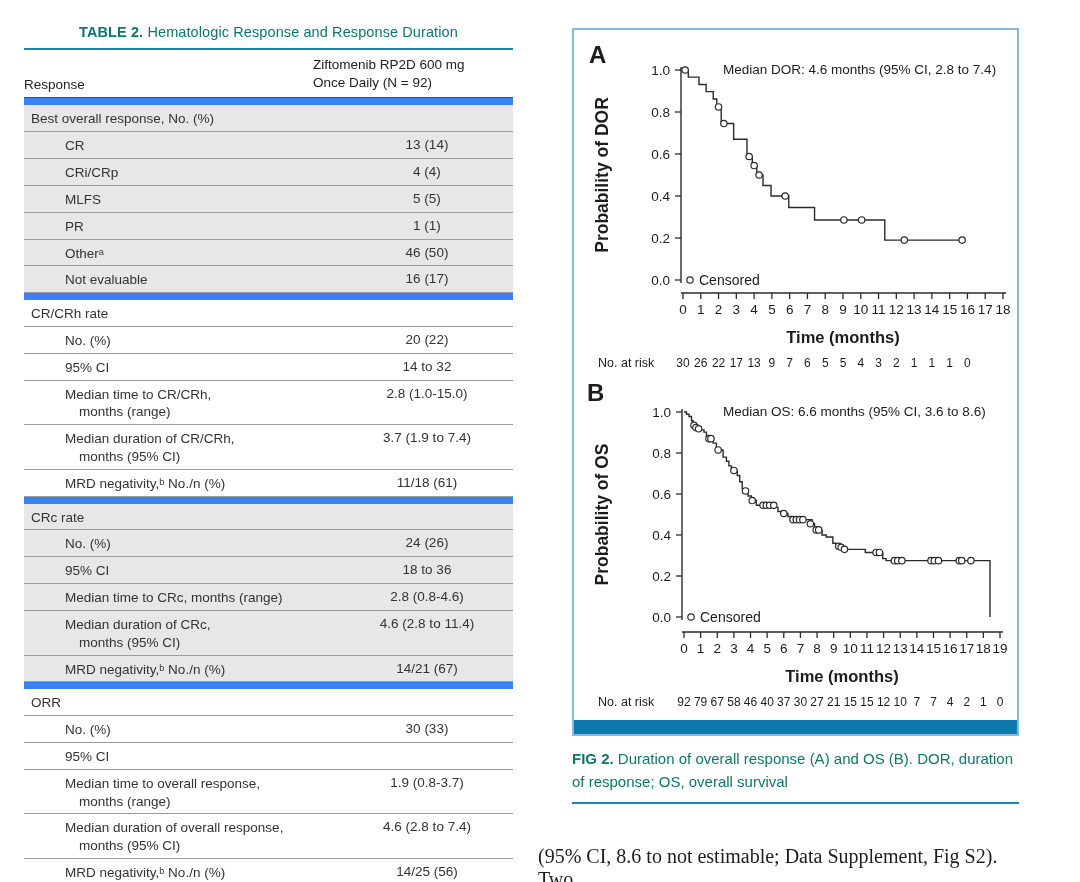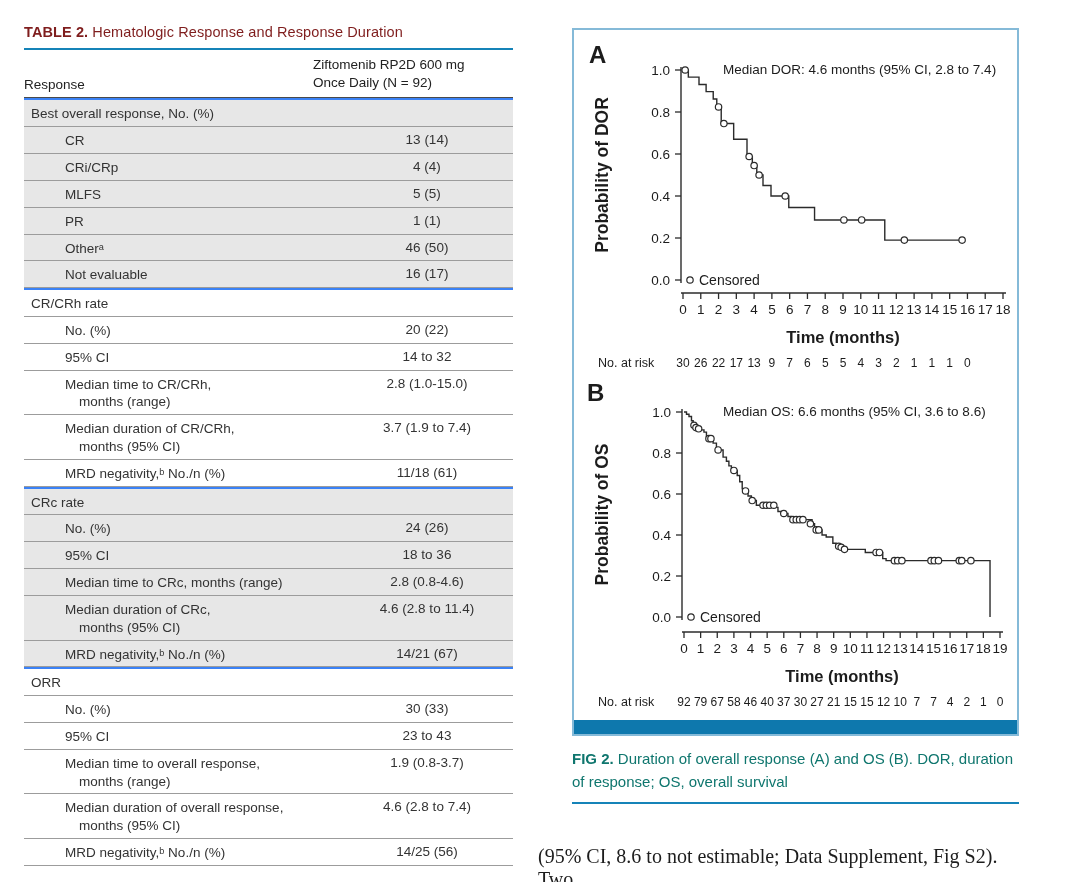--- a/index.html
+++ b/index.html
@@ -1,32 +1,32 @@
 <!DOCTYPE html>
 <html><head>
 <meta charset="utf-8">
 <style>
   html,body{margin:0;padding:0;background:#fff;}
   .page{position:relative;width:1080px;height:882px;background:#fff;overflow:hidden;
         font-family:"Liberation Sans",sans-serif;color:#2d2d2d;}
 
   
   .table-wrap{position:absolute;left:24px;top:24px;width:489px;}
-  .table-title{font-size:14.5px;color:#7f1d1d;letter-spacing:.1px;}
+  .table-title{font-size:14.5px;color:#0f766e;letter-spacing:.1px;text-align:center;}
   .table-title b{font-weight:700;}
   .title-rule{height:2px;background:#1583b8;margin-top:8px;}
   .t-header{display:flex;justify-content:space-between;align-items:flex-end;
             padding:6px 0 5px;border-bottom:1px solid #4a4a4a;font-size:13.5px;color:#222;}
   .t-header .right{width:200px;text-align:left;line-height:1.35;}
   .t-body{}
   .t-row{display:flex;align-items:flex-start;box-sizing:border-box;min-height:26px;
          border-bottom:1px solid #9c9c9c;font-size:13.5px;color:#333;}
   .t-row.twoline{min-height:40px;}
   .t-row.shaded{background:#e7e7e7;}
-  .t-row.section{border-top:2px solid #3b82f6;}
+  .t-row.section{border-top:7px solid #3b82f6;}
   .t-label{flex:1;padding:5px 4px 3px 7px;line-height:1.32;}
   .t-label.indent1{padding-left:41px;}
   .t-label .cont{display:block;padding-left:14px;}
   .t-value{width:172px;text-align:center;padding:5px 0 3px;}
 
   
   .fig-col{position:absolute;left:572px;top:28px;width:447px;}
   .fig-panel{box-sizing:border-box;border:2px solid #85bad8;background:#fff;width:447px;}
   .fig-panel svg{display:block;}
   .fig-bar{height:14px;background:#0e78ad;}
@@ -134,21 +134,20 @@
         </div>
         <div class="t-row section">
           <div class="t-label">ORR</div>
         </div>
         <div class="t-row">
           <div class="t-label indent1">No. (%)</div>
           <div class="t-value">30 (33)</div>
         </div>
         <div class="t-row">
           <div class="t-label indent1">95% CI</div>
-          <div class="t-value">23 to 43</div>
         </div>
         <div class="t-row twoline">
           <div class="t-label indent1"><span>Median time to overall response,</span><span class="cont">months (range)</span></div>
           <div class="t-value">1.9 (0.8-3.7)</div>
         </div>
         <div class="t-row twoline">
           <div class="t-label indent1"><span>Median duration of overall response,</span><span class="cont">months (95% CI)</span></div>
           <div class="t-value">4.6 (2.8 to 7.4)</div>
         </div>
         <div class="t-row">

